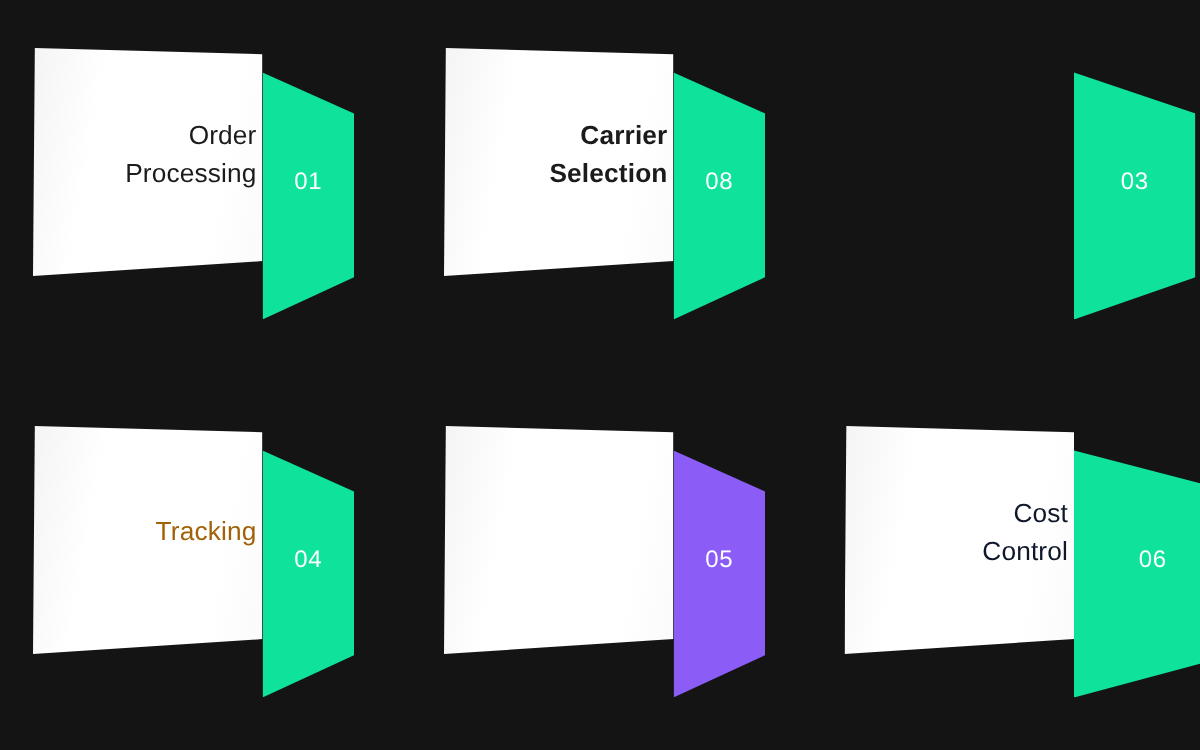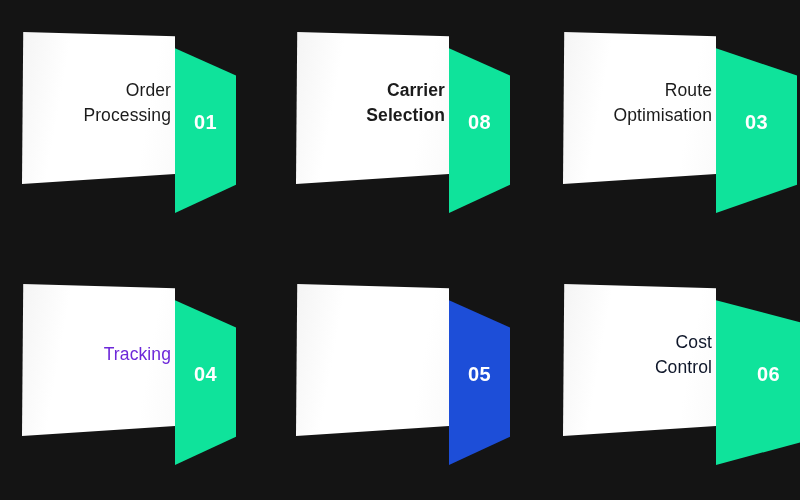--- a/index.html
+++ b/index.html
@@ -77,22 +77,22 @@
     background: #0fe39b;
     clip-path: polygon(0% 9.5%, 100% 24.5%, 100% 84.5%, 0% 100%);
   }
   .tab-number {
     position: absolute;
     inset: 0;
     display: flex;
     align-items: center;
     justify-content: center;
     color: #ffffff;
-    font-size: 20px;
-    font-weight: bold;
+    font-size: 16px;
+    font-weight: normal;
     letter-spacing: 0.4px;
   }
 
   
   .tab { z-index: 3; }
   .panel { z-index: 2; }
 </style>
 </head>
 <body style="background: rgb(20, 20, 20);">
 
@@ -114,45 +114,40 @@
       <div class="panel-sheen"></div>
       <div class="panel-text" style="color: rgb(27, 27, 27); font-weight: bold;">Carrier
 Selection</div>
     </div>
     <div class="tab" style="background: rgb(15, 227, 155);">
       <div class="tab-number" style="color: rgb(255, 255, 255);">08</div>
     </div>
   </div>
 
   <div class="card" style="left:563px; top:31px;">
-    <div class="panel">
-      <div class="panel-sheen"></div>
-      <div class="panel-text" style="color: rgb(27, 27, 27);">Route
-Optimisation</div>
-    </div>
     <div class="tab" style="background: rgb(15, 227, 155); padding-left: 20px;">
       <div class="tab-number" style="color: rgb(255, 255, 255);">03</div>
     </div>
   </div>
 
   <div class="card" style="left:22px; top:283px;">
     <div class="panel">
       <div class="panel-sheen"></div>
-      <div class="panel-text" style="color: #6d28d9;">Tracking</div>
+      <div class="panel-text" style="color: #a16207;">Tracking</div>
     </div>
     <div class="tab" style="background: rgb(15, 227, 155);">
       <div class="tab-number" style="color: rgb(255, 255, 255);">04</div>
     </div>
   </div>
 
   <div class="card" style="left:296px; top:283px;">
     <div class="panel">
       <div class="panel-sheen"></div>
     </div>
-    <div class="tab" style="background: #1d4ed8;">
+    <div class="tab" style="background: #8b5cf6;">
       <div class="tab-number" style="color: rgb(255, 255, 255);">05</div>
     </div>
   </div>
 
   <div class="card" style="left:563px; top:283px;">
     <div class="panel">
       <div class="panel-sheen"></div>
       <div class="panel-text" style="color: #0f172a;">Cost
 Control</div>
     </div>

